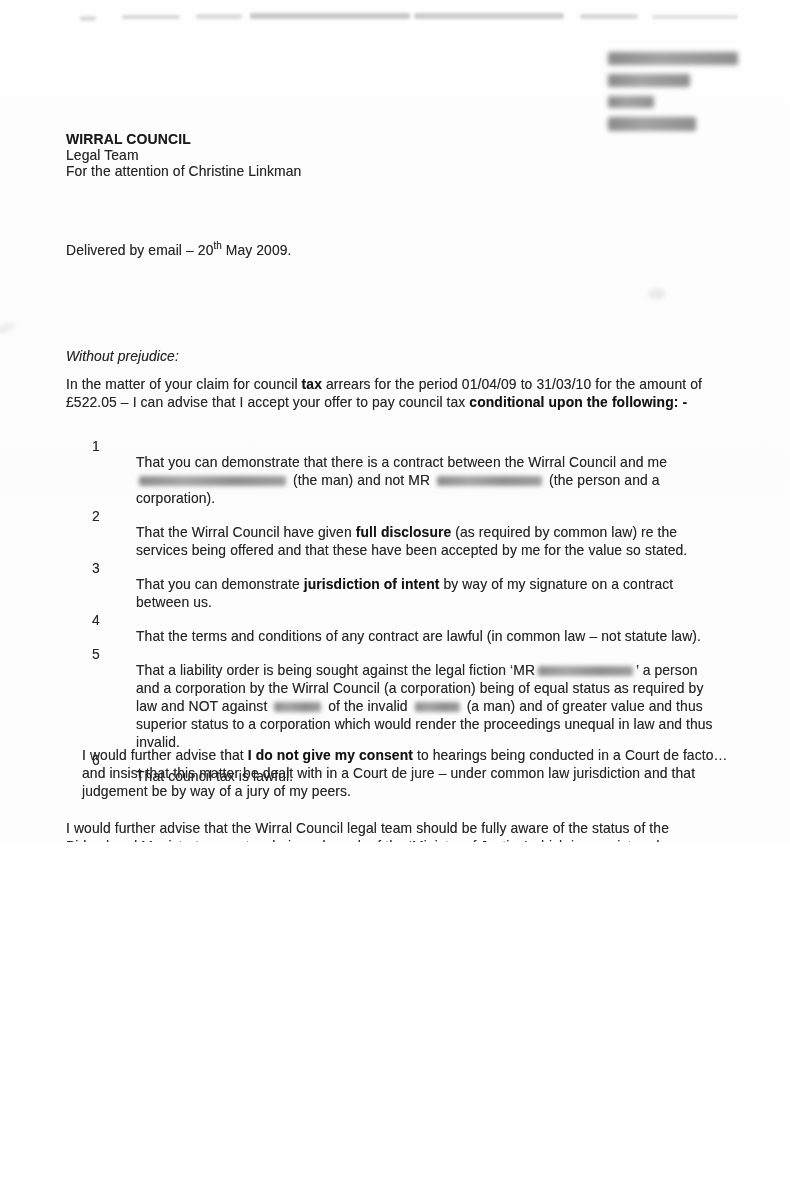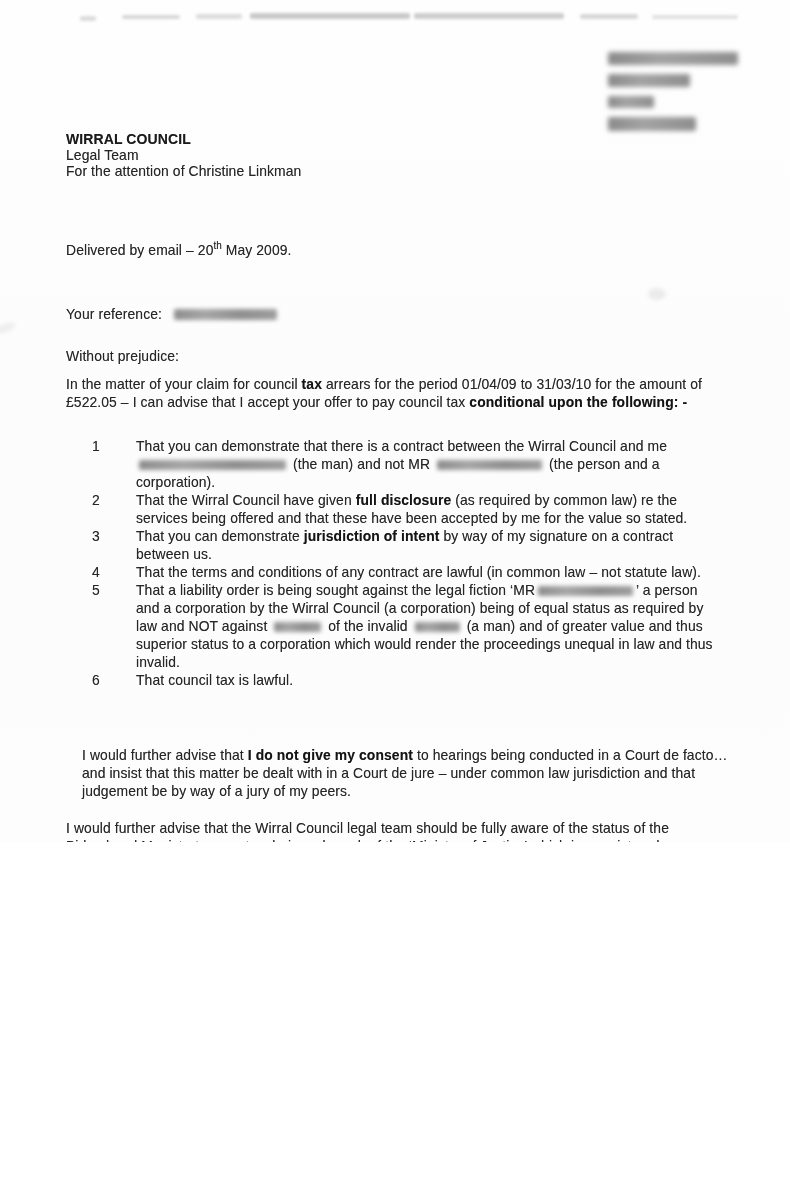--- a/index.html
+++ b/index.html
@@ -30,21 +30,21 @@
     filter:blur(2.6px);
   }
   .addr{position:absolute;left:608px;top:52px;width:150px;}
   .addr .redact-line{margin-bottom:9px;}
   
   .smudge{position:absolute;background:#9d9d9d;filter:blur(1.8px);border-radius:2px;}
   .artifact{position:absolute;background:#c9c9c9;filter:blur(2.2px);border-radius:50%;}
   
   .cond-row{display:flex;align-items:flex-start;}
   .cond-num{width:44px;flex:none;}
-  .cond-text{width:580px;}
+  .cond-text{width:580px;margin-top:16px;}
 </style>
 </head>
 <body>
 
 <div class="page">
 
   <div>
     <div class="smudge" style="left:80px;top:16px;width:16px;height:5px;opacity:.35;"></div>
     <div class="smudge" style="left:122px;top:15px;width:58px;height:4px;opacity:.4;"></div>
     <div class="smudge" style="left:196px;top:14px;width:46px;height:5px;opacity:.35;"></div>
@@ -68,26 +68,22 @@
   <div class="txt tight" style="left:66px;top:131px;">
     <div class="hdr-org">WIRRAL COUNCIL</div>
     <div>Legal Team</div>
     <div>For the attention of Christine Linkman</div>
   </div>
 
   <div class="txt" style="left:66px;top:237px;">
     <span>Delivered by email – 20</span><sup class="ord">th</sup><span> May 2009.</span>
   </div>
 
-  <div class="txt" style="left:66px;top:305px;">
-    <span>Your reference:</span>
-    <span class="redact" style="width:103px;height:11px;margin-left:8px;"></span>
-  </div>
 
-  <div class="txt" style="left:66px;top:347px;">Without prejudice:</div>
+  <div class="txt" style="left:66px;top:347px;font-style:italic;">Without prejudice:</div>
 
   <div class="txt" style="left:66px;top:375px;width:665px;">
     <span>In the matter of your claim for council </span><span class="b">tax</span><span> arrears for the period 01/04/09 to 31/03/10 for the amount of £522.05 – I can advise that I accept your offer to pay council tax </span><span class="b">conditional upon the following: -</span>
   </div>
 
   <div class="txt" style="left:92px;top:437px;">
 
     <div class="cond-row">
       <div class="cond-num">1</div>
       <div class="cond-text">

